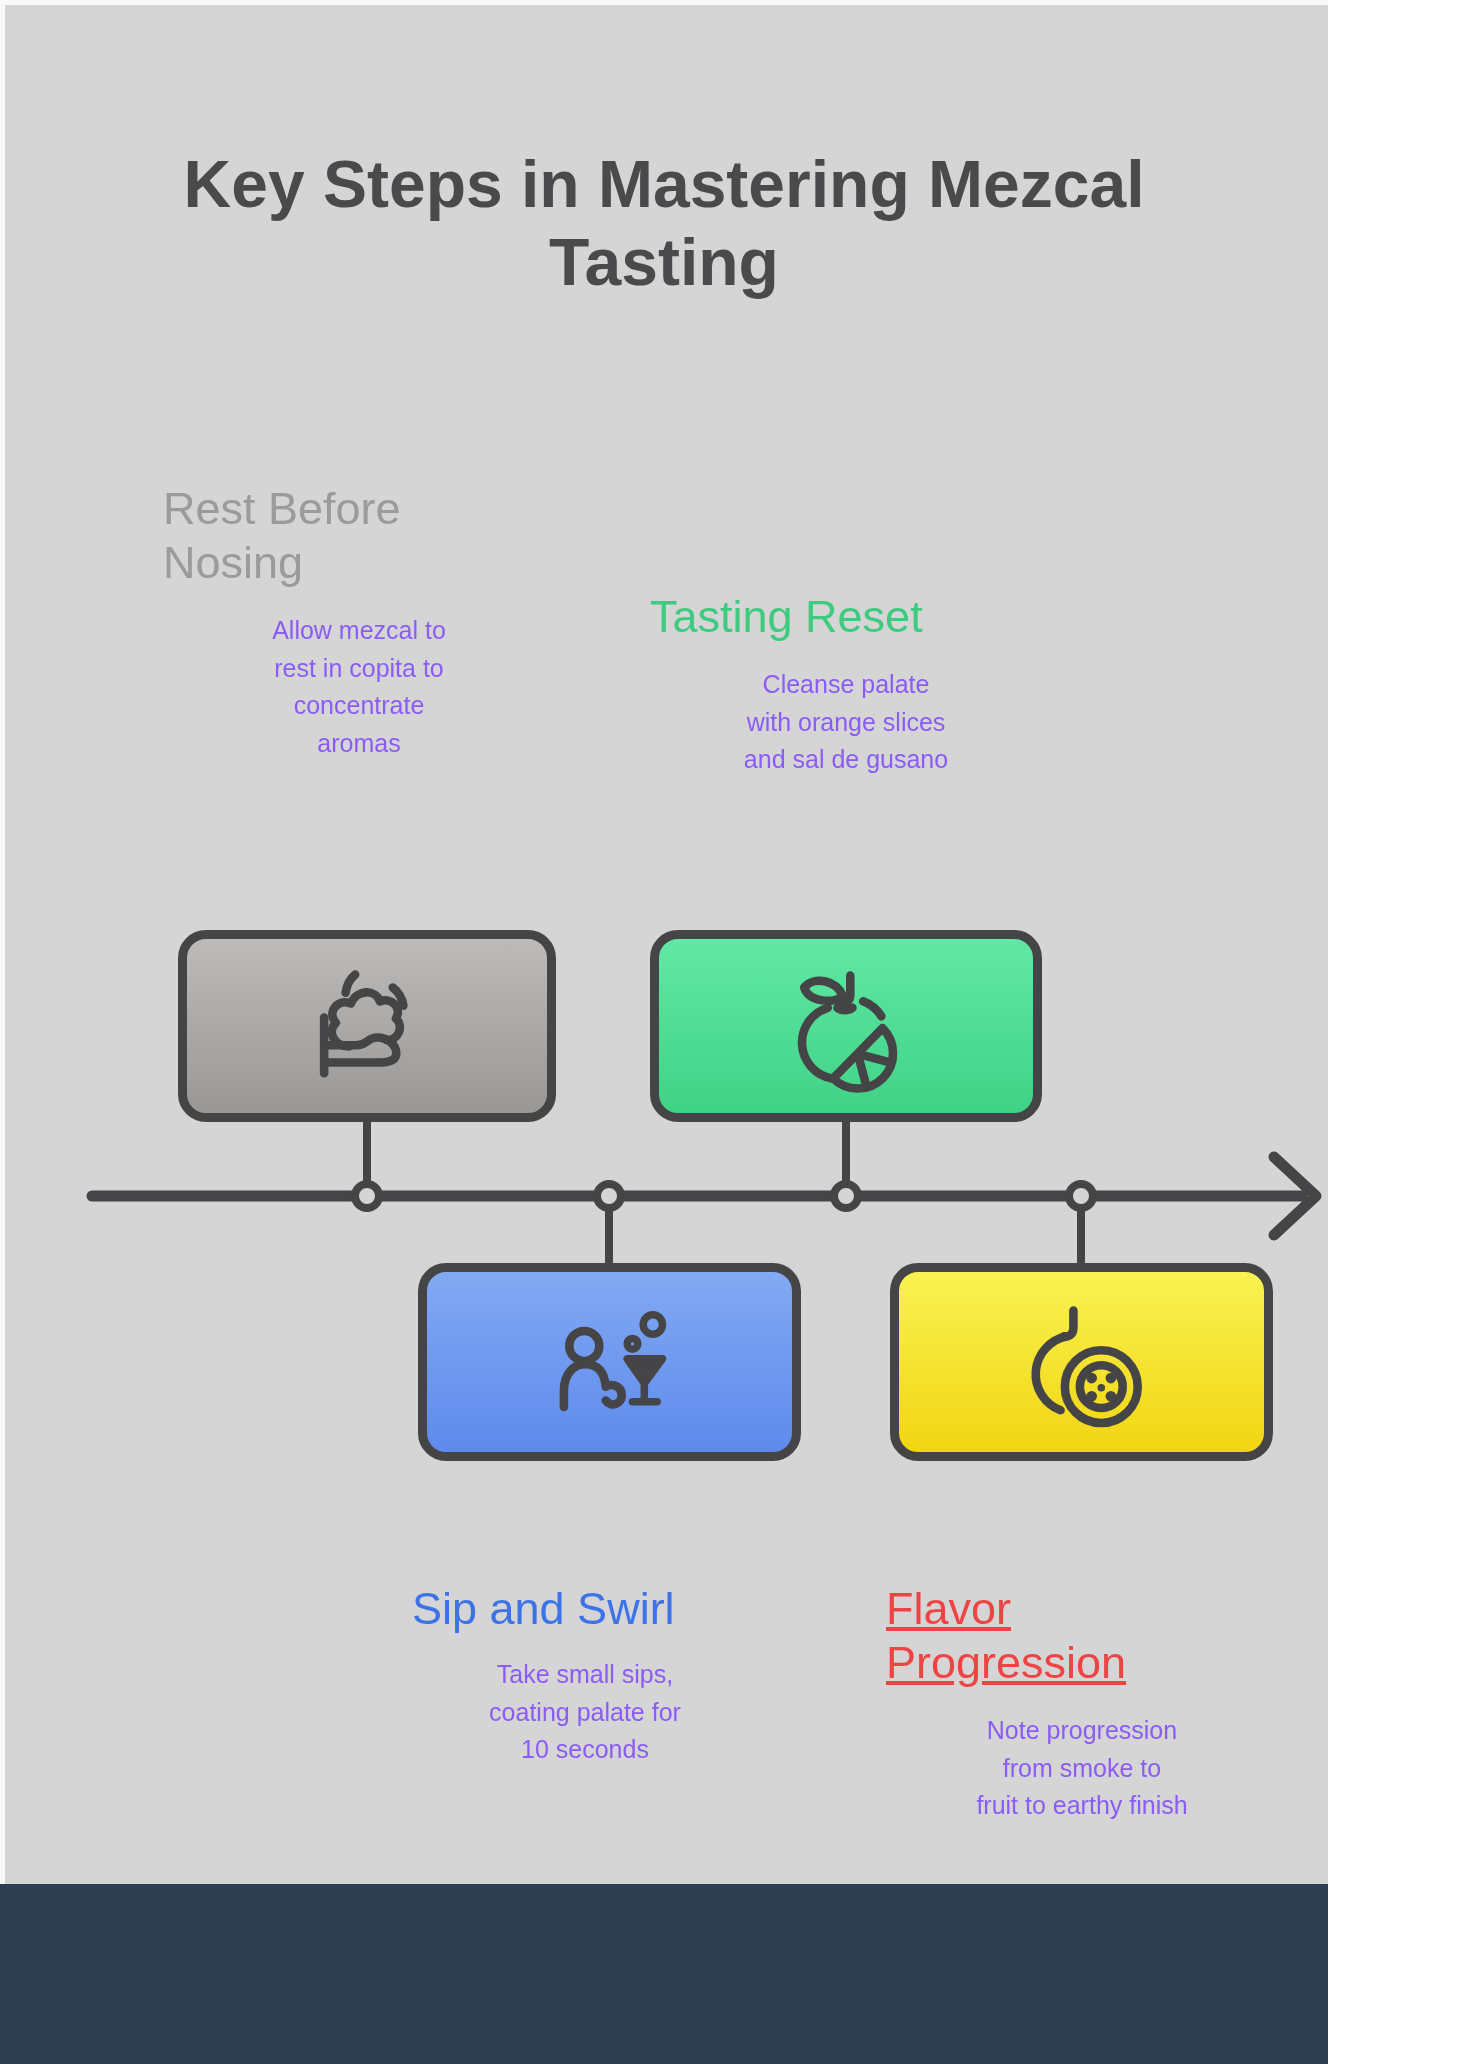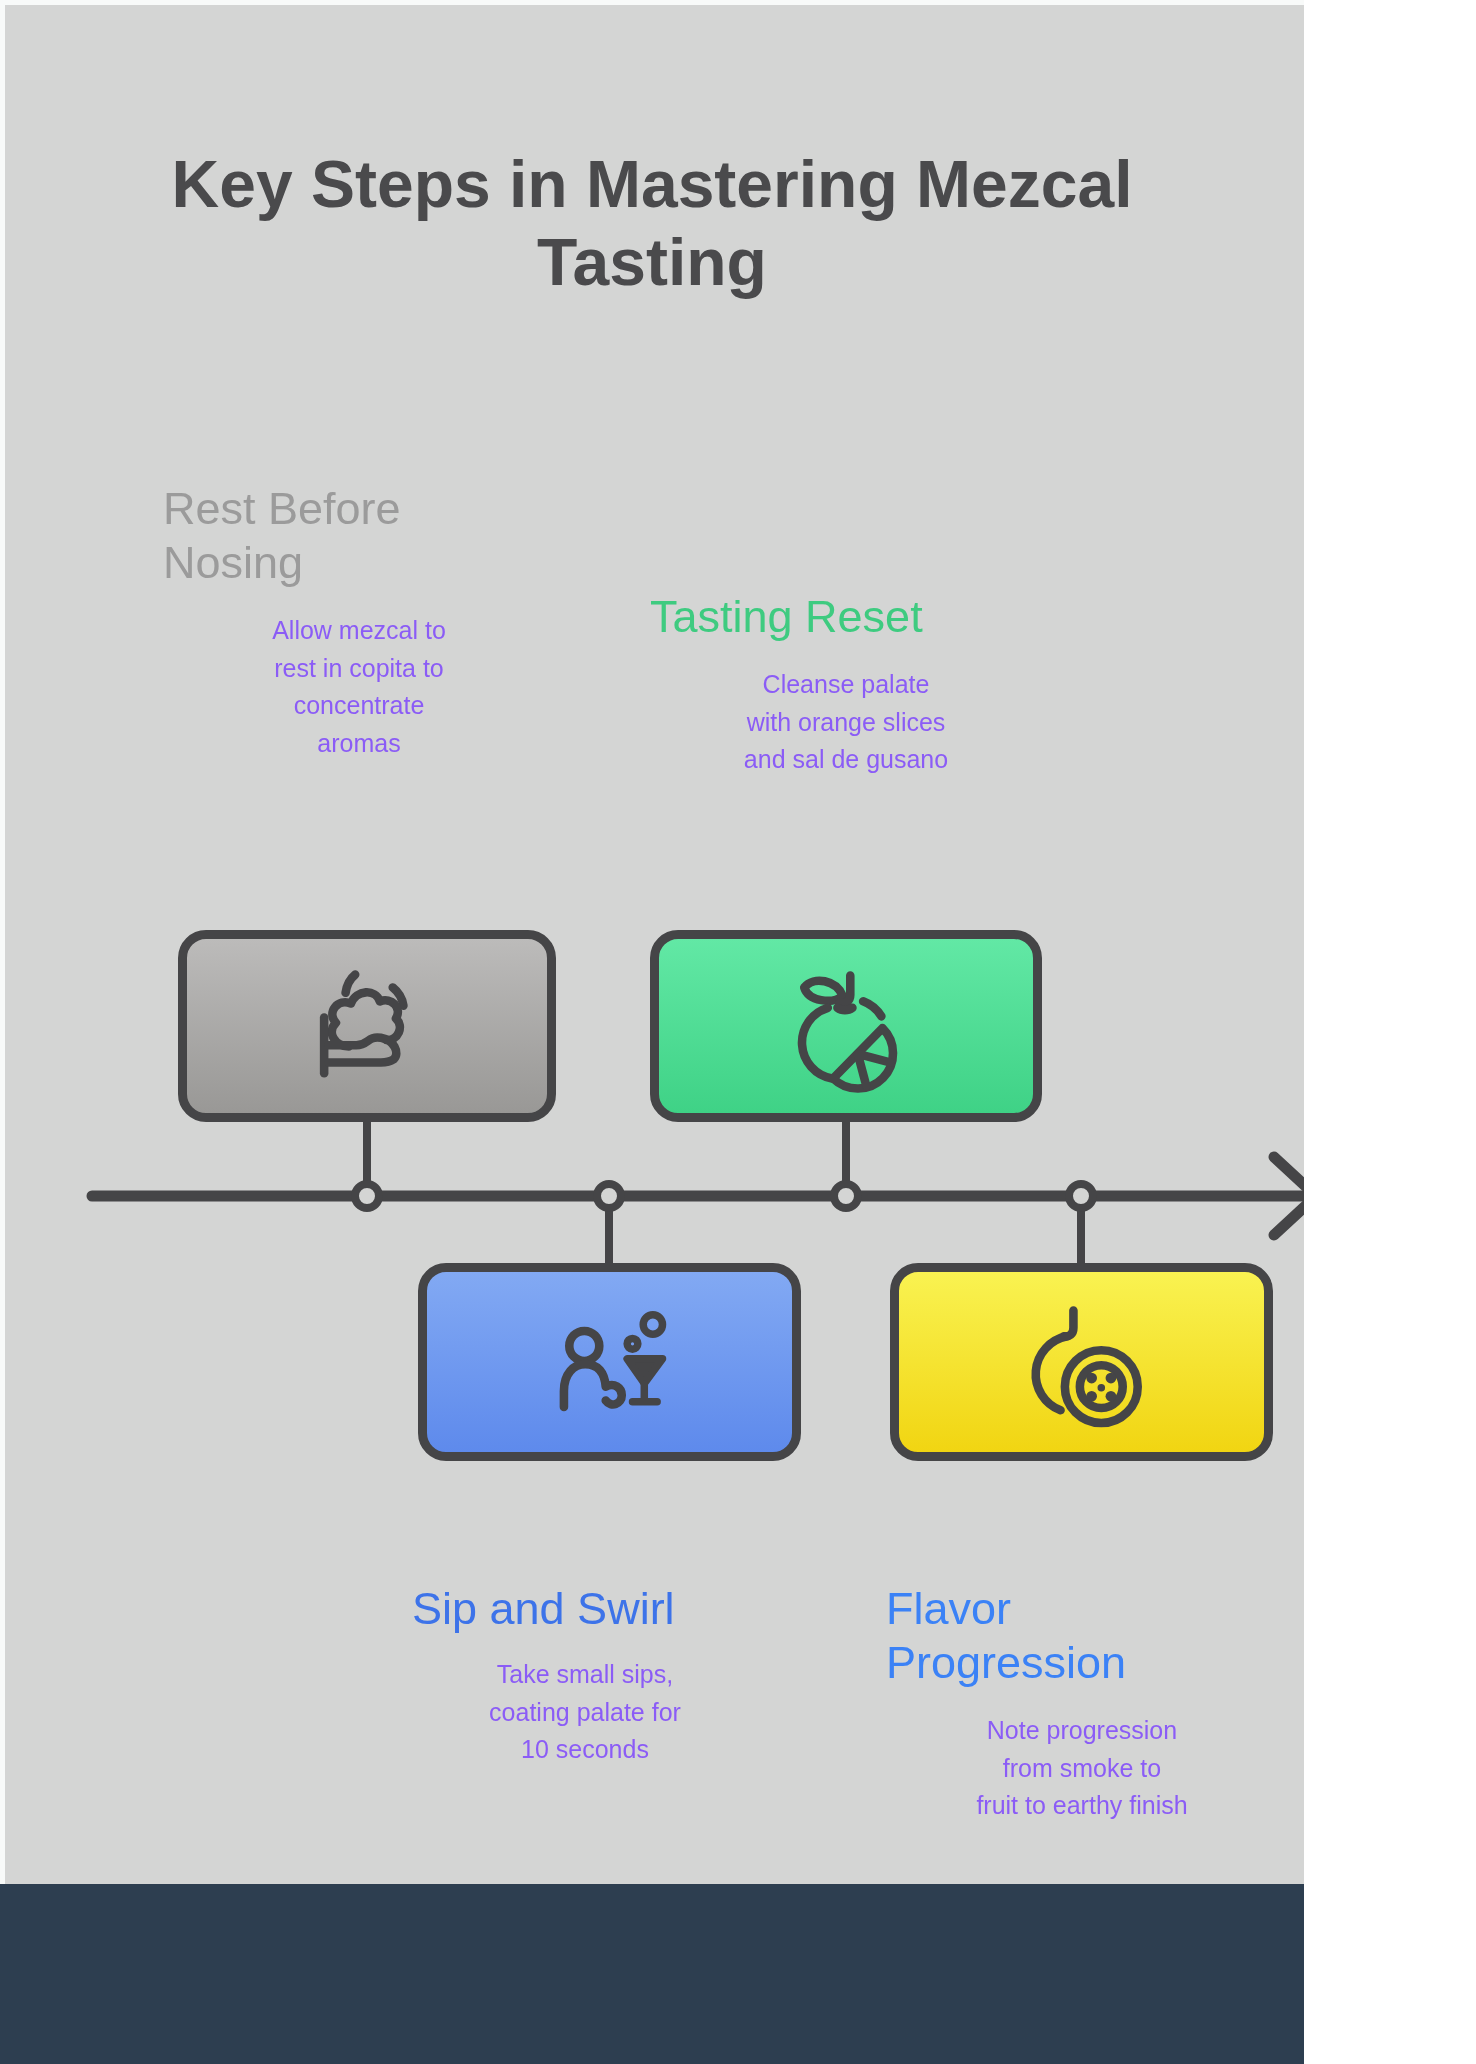--- a/index.html
+++ b/index.html
@@ -2,20 +2,21 @@
 <html><head>
 <meta charset="utf-8">
 <style>
   html,body{margin:0;padding:0;}
   .page{
     position:relative;
     width:1304px;height:2064px;
     background:#f8faf9;
     font-family:"Liberation Sans", sans-serif;
     overflow:hidden;
+    padding-left:24px;
   }
   .canvas{
     position:absolute;left:5px;top:5px;width:1466px;height:1879px;
     background:#d4d5d4;
   }
   .footer-bar{
     position:absolute;left:0;top:1884px;width:1476px;height:180px;
     background:#2d3e50;
   }
   .title{
@@ -33,21 +34,21 @@
   .step-desc{
     position:absolute;margin:0;
     text-align:center;
     font-size:25px;line-height:1.5;
     color:#8b5cf6;
     white-space:pre-line;
   }
   .h-gray{color:#9b9b9b;}
   .h-green{color:#3ecb80;}
   .h-blue{color:#3d73e9;}
-  .h-yellow{color:#3b82f6;}
+  .h-yellow{color:#ef4444;text-decoration:underline;}
   .s1h{left:163px;top:482px;width:392px;}
   .s1d{left:163px;top:612px;width:392px;}
   .s2h{left:650px;top:590px;width:392px;}
   .s2d{left:650px;top:666px;width:392px;}
   .s3h{left:412px;top:1582px;width:392px;}
   .s3d{left:389px;top:1656px;width:392px;}
   .s4h{left:886px;top:1582px;width:392px;}
   .s4d{left:886px;top:1712px;width:392px;}
   .step-box{
     position:absolute;

